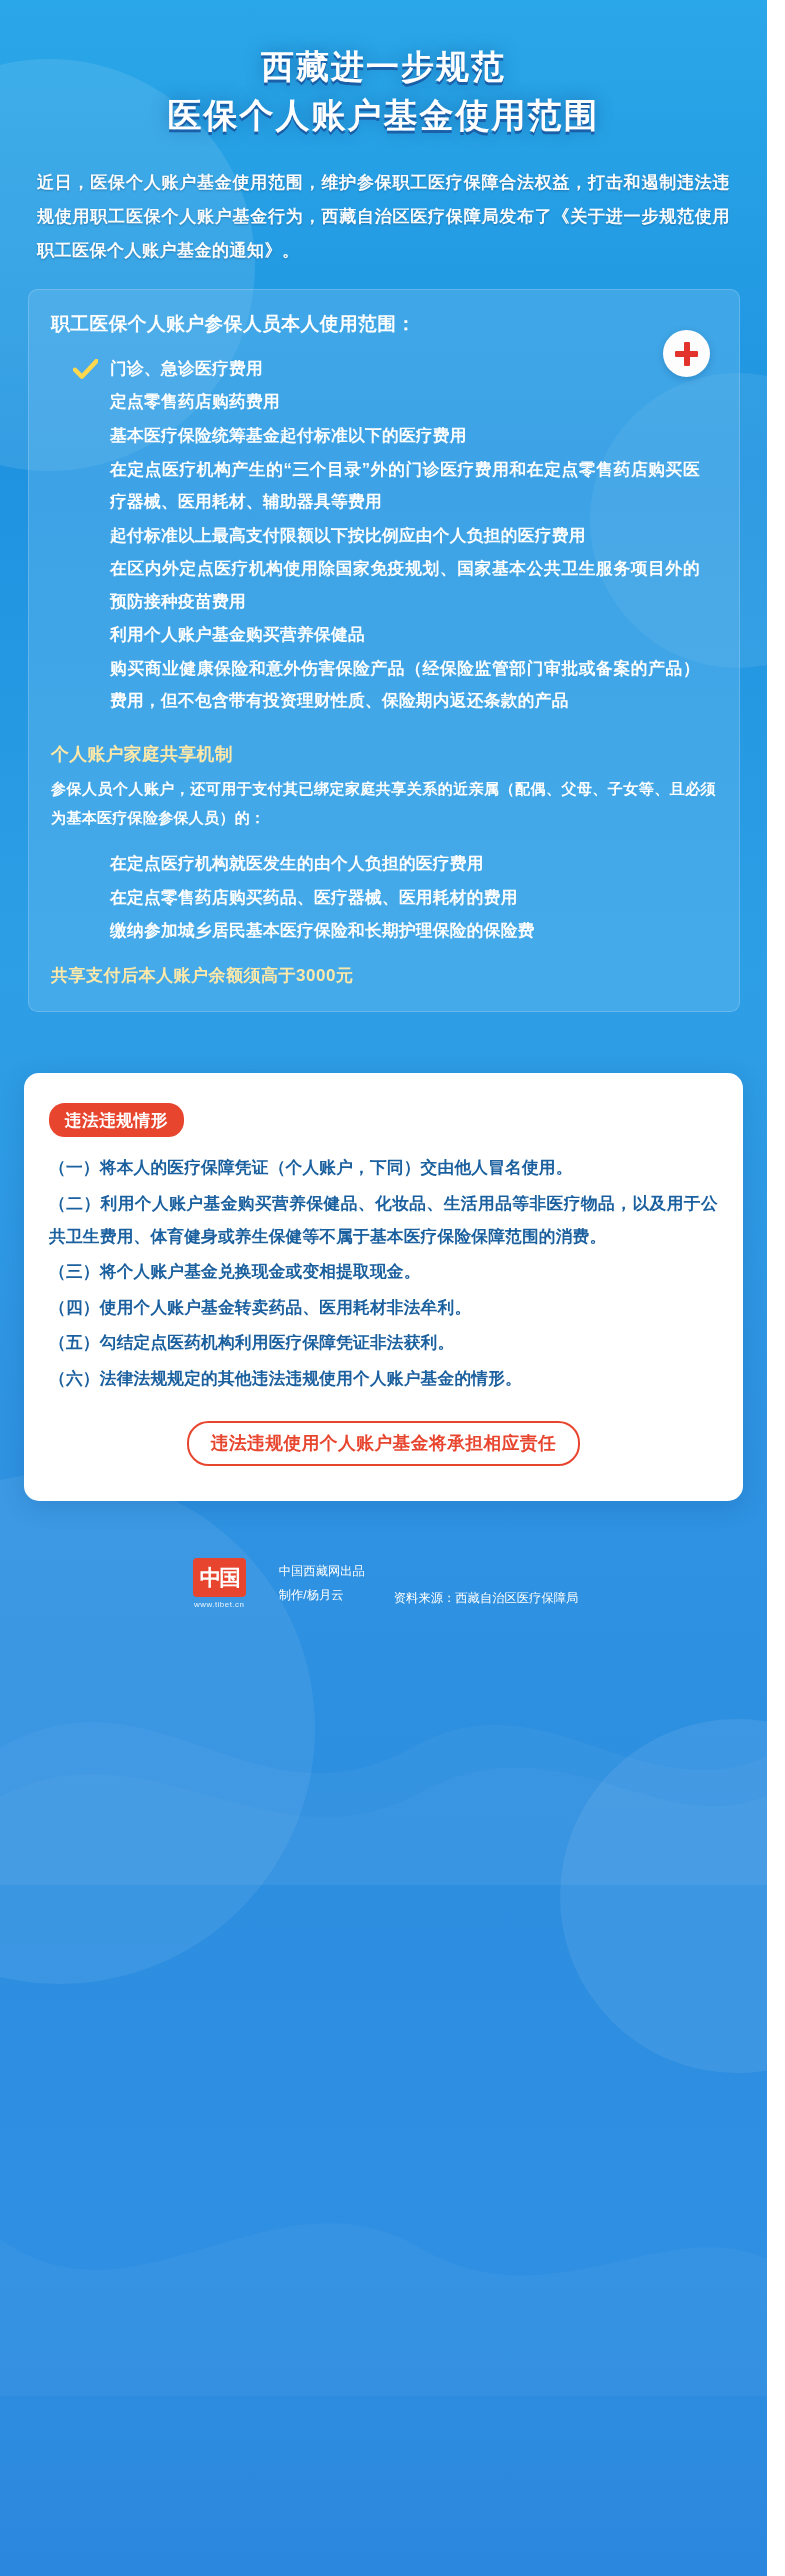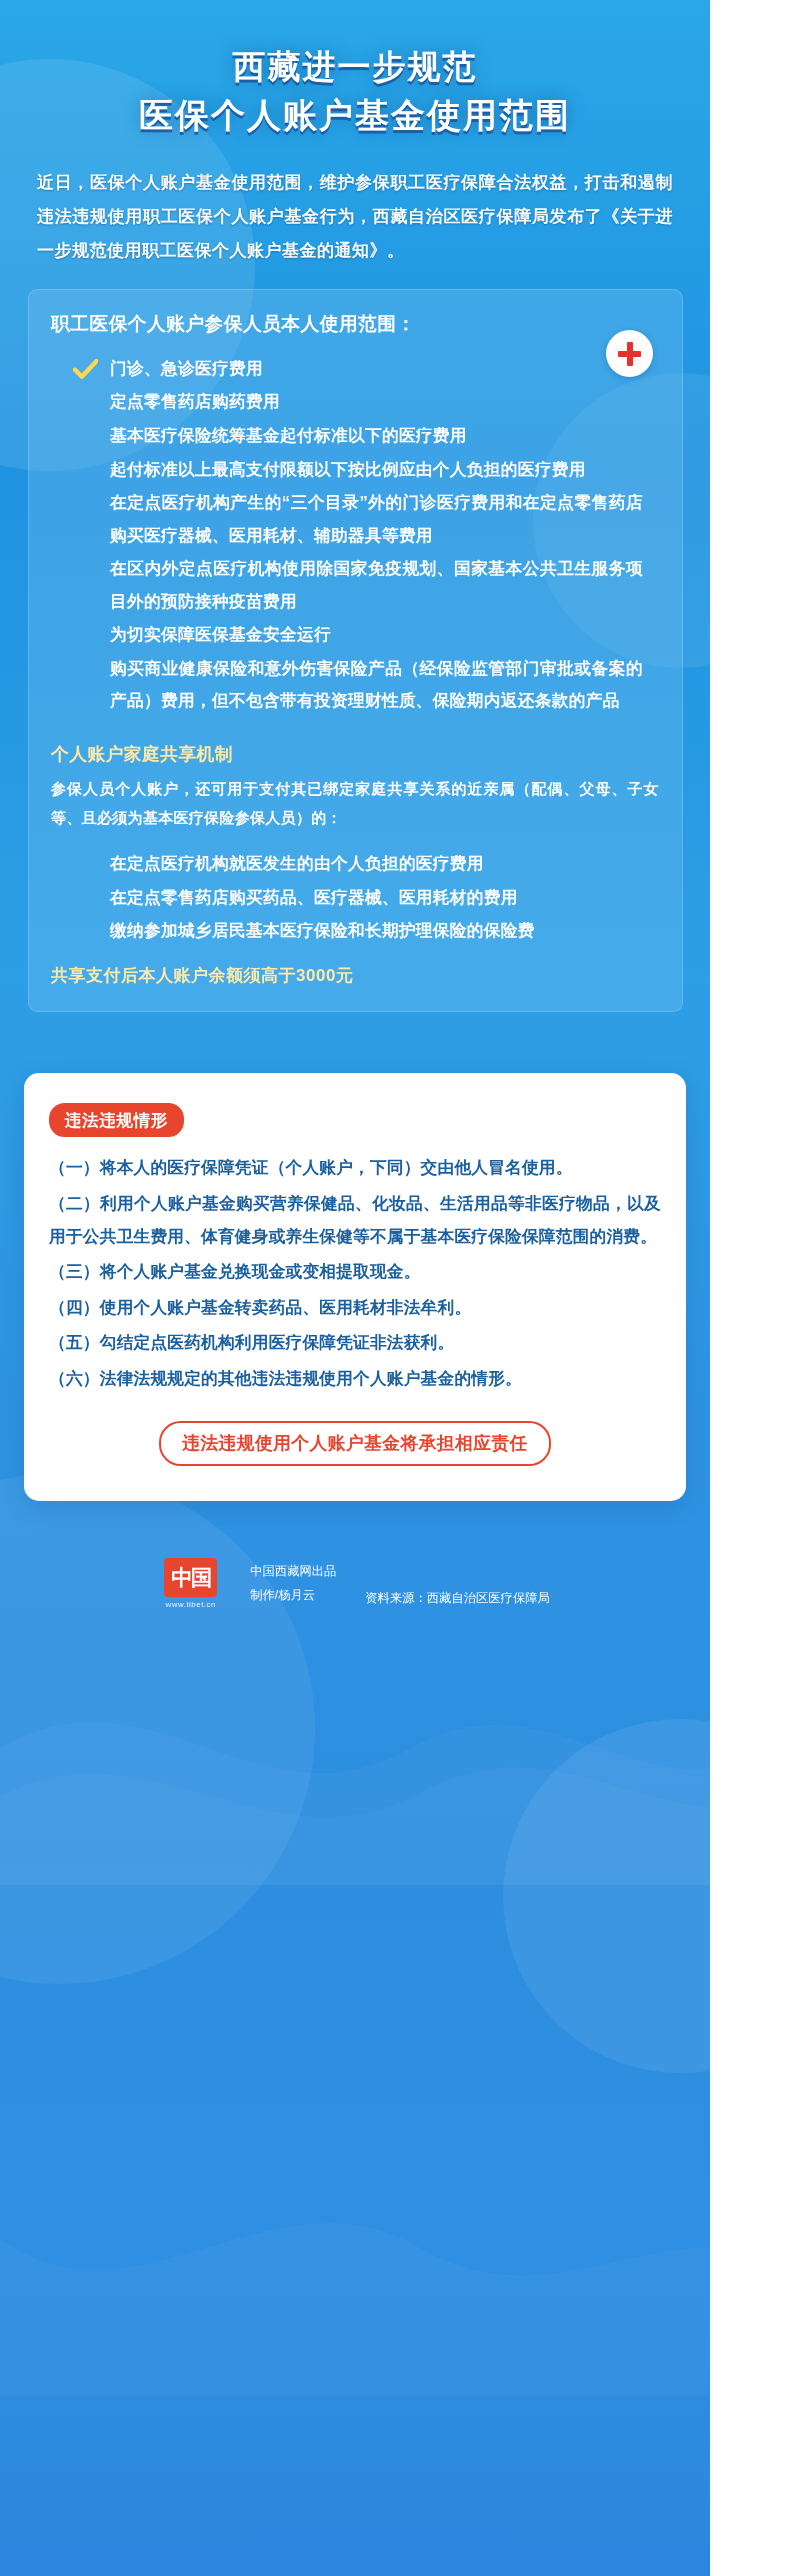--- a/index.html
+++ b/index.html
@@ -6,21 +6,21 @@
     margin: 0;
     padding: 0;
     background: #ffffff;
   }
   body {
     width: 786px;
     font-family: "Liberation Sans", "DejaVu Sans", sans-serif;
   }
   .poster {
     position: relative;
-    width: 710px;
+    width: 767px;
     height: 2576px;
     overflow: hidden;
     background: linear-gradient(180deg, #2aa7e8 0%, #1f93e0 18%, #2d9fe6 38%, #2f93e2 55%, #2d8ee0 72%, #2f8fe2 88%, #2b87dd 100%);
   }
   
   .blob {
     position: absolute;
     border-radius: 50%;
     opacity: 0.14;
     background: #ffffff;
@@ -279,24 +279,24 @@
 
     <ul class="items">
       <li>
         <svg class="check-mark" viewBox="0 0 26 22">
           <path d="M2,11 L9,18 L24,2" stroke="#ffd84d" stroke-width="4.5" fill="none" stroke-linecap="round" stroke-linejoin="round"></path>
         </svg>
         <span>门诊、急诊医疗费用</span>
       </li>
       <li><span>定点零售药店购药费用</span></li>
       <li><span>基本医疗保险统筹基金起付标准以下的医疗费用</span></li>
+      <li><span>在定点医疗机构产生的“三个目录”外的门诊医疗费用和在定点零售药店购买医疗器械、医用耗材、辅助器具等费用</span></li>
       <li><span>起付标准以上最高支付限额以下按比例应由个人负担的医疗费用</span></li>
-      <li><span>在定点医疗机构产生的“三个目录”外的门诊医疗费用和在定点零售药店购买医疗器械、医用耗材、辅助器具等费用</span></li>
       <li><span>在区内外定点医疗机构使用除国家免疫规划、国家基本公共卫生服务项目外的预防接种疫苗费用</span></li>
-      <li><span>为切实保障医保基金安全运行</span></li>
+      <li><span>利用个人账户基金购买营养保健品</span></li>
       <li><span>购买商业健康保险和意外伤害保险产品（经保险监管部门审批或备案的产品）费用，但不包含带有投资理财性质、保险期内返还条款的产品</span></li>
     </ul>
 
     <div class="sec-title">个人账户家庭共享机制</div>
     <div class="lead">参保人员个人账户，还可用于支付其已绑定家庭共享关系的近亲属（配偶、父母、子女等、且必须为基本医疗保险参保人员）的：</div>
 
     <ul class="items">
       <li><span>在定点医疗机构就医发生的由个人负担的医疗费用</span></li>
       <li><span>在定点零售药店购买药品、医疗器械、医用耗材的费用</span></li>
       <li><span>缴纳参加城乡居民基本医疗保险和长期护理保险的保险费</span></li>

